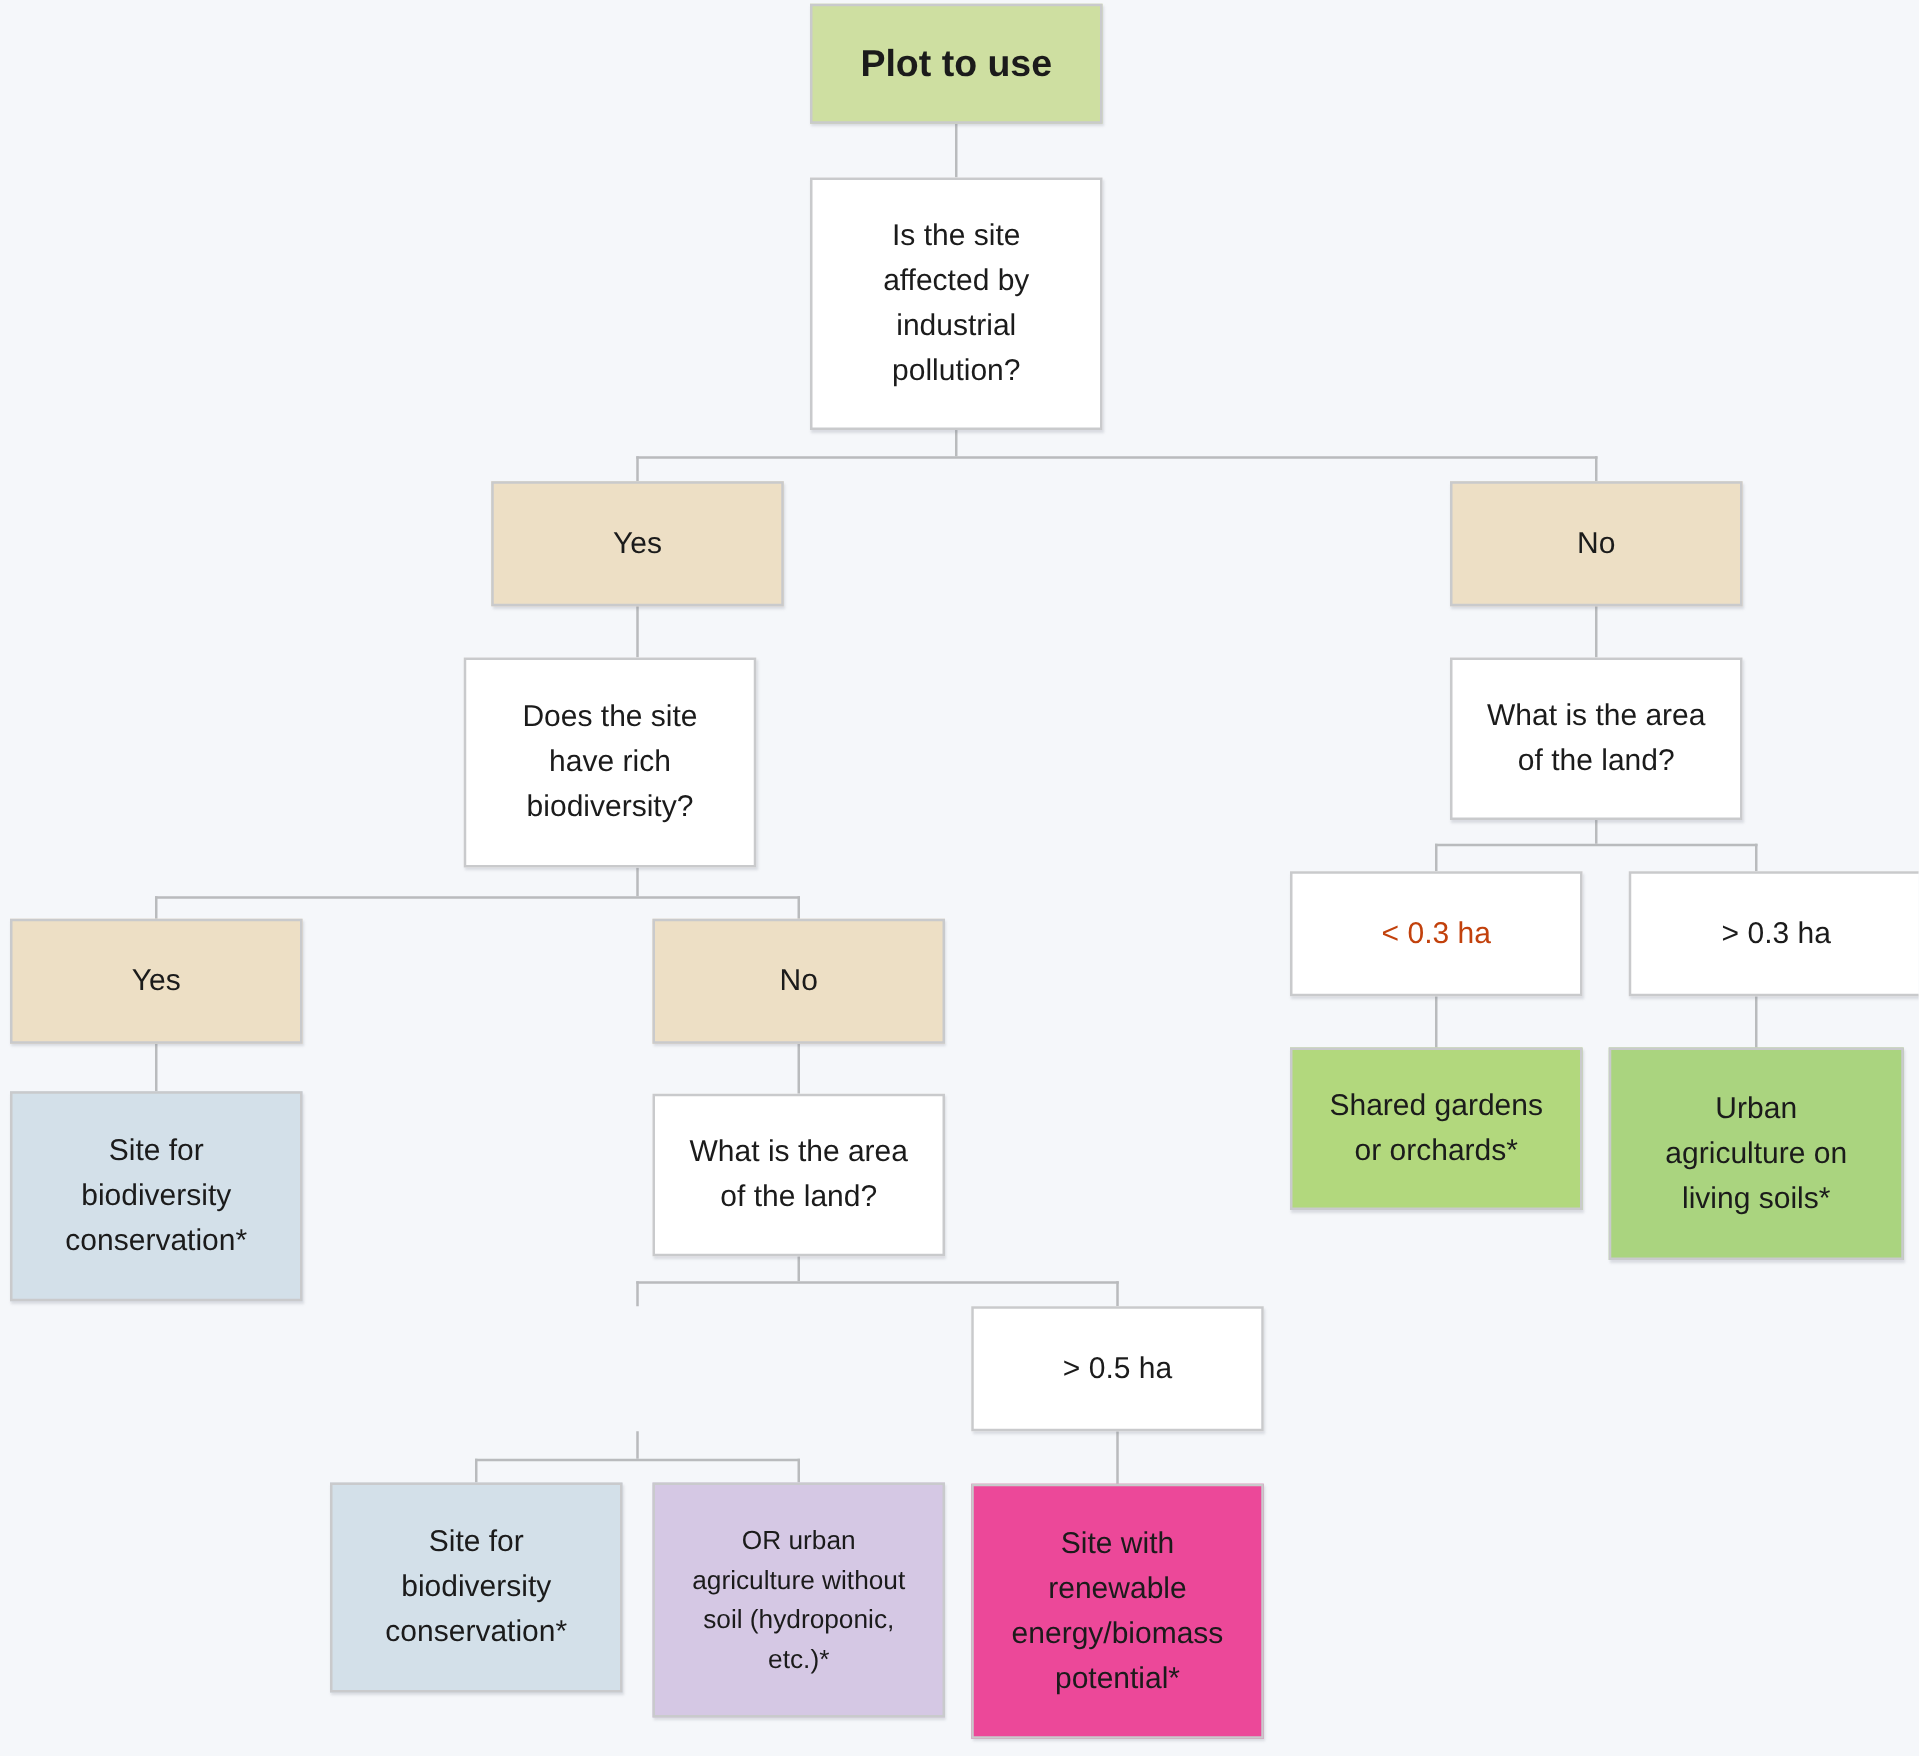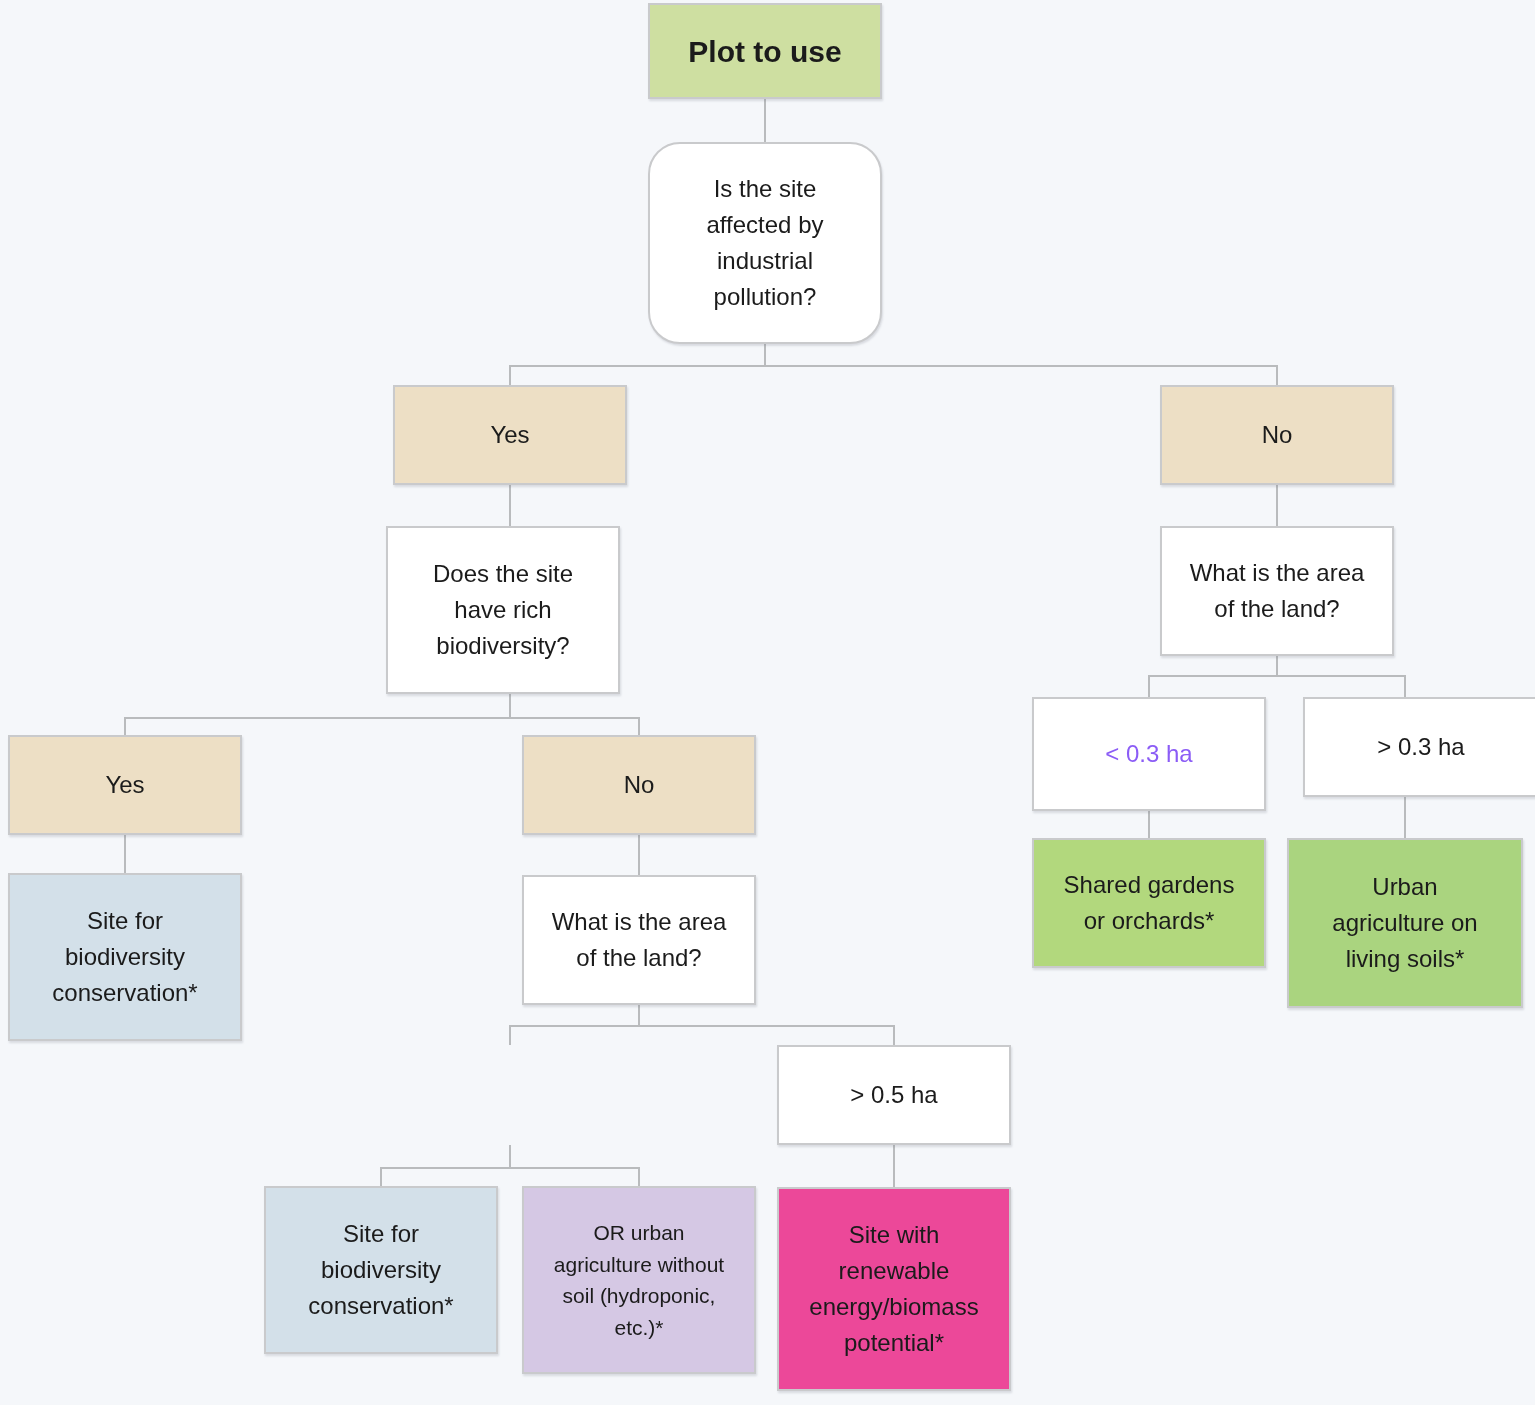--- a/index.html
+++ b/index.html
@@ -71,34 +71,34 @@
     <div class="line" style="left: 638px; top: 1005px; width: 2px; height: 20px; background: rgb(185, 187, 189);"></div>
     <div class="line" style="left: 509px; top: 1025px; width: 386px; height: 2px; background: rgb(185, 187, 189);"></div>
     <div class="line" style="left: 509px; top: 1025px; width: 2px; height: 20px; background: rgb(185, 187, 189);"></div>
     <div class="line" style="left: 893px; top: 1025px; width: 2px; height: 20px; background: rgb(185, 187, 189);"></div>
     <div class="line" style="left: 509px; top: 1145px; width: 2px; height: 22px; background: rgb(185, 187, 189);"></div>
     <div class="line" style="left: 380px; top: 1167px; width: 260px; height: 2px; background: rgb(185, 187, 189);"></div>
     <div class="line" style="left: 380px; top: 1167px; width: 2px; height: 19px; background: rgb(185, 187, 189);"></div>
     <div class="line" style="left: 638px; top: 1167px; width: 2px; height: 19px; background: rgb(185, 187, 189);"></div>
     <div class="line" style="left: 893px; top: 1145px; width: 2px; height: 42px; background: rgb(185, 187, 189);"></div>
     <div class="node heading" style="left: 648px; top: 3px; width: 234px; height: 96px; background: rgb(206, 223, 161); border-color: rgb(201, 202, 204); color: rgb(27, 27, 27);">Plot to use</div>
-    <div class="node" style="left: 648px; top: 142px; width: 234px; height: 202px; background: rgb(255, 255, 255); border-color: rgb(201, 202, 204); color: rgb(27, 27, 27); border-radius: 32px;">Is the site
+    <div class="node" style="left: 648px; top: 142px; width: 234px; height: 202px; background: rgb(255, 255, 255); border-color: rgb(201, 202, 204); color: rgb(27, 27, 27);">Is the site
 affected by
 industrial
 pollution?</div>
     <div class="node" style="left: 393px; top: 385px; width: 234px; height: 100px; background: rgb(237, 223, 197); border-color: rgb(201, 202, 204); color: rgb(27, 27, 27);">Yes</div>
     <div class="node" style="left: 1160px; top: 385px; width: 234px; height: 100px; background: rgb(237, 223, 197); border-color: rgb(201, 202, 204); color: rgb(27, 27, 27);">No</div>
-    <div class="node" style="left: 386px; top: 526px; width: 234px; height: 168px; background: rgb(255, 255, 255); border-color: rgb(201, 202, 204); color: rgb(27, 27, 27);">Does the site
+    <div class="node" style="left: 371px; top: 526px; width: 234px; height: 168px; background: rgb(255, 255, 255); border-color: rgb(201, 202, 204); color: rgb(27, 27, 27);">Does the site
 have rich
 biodiversity?</div>
     <div class="node" style="left: 1160px; top: 526px; width: 234px; height: 130px; background: rgb(255, 255, 255); border-color: rgb(201, 202, 204); color: rgb(27, 27, 27);">What is the area
 of the land?</div>
     <div class="node" style="left: 8px; top: 735px; width: 234px; height: 100px; background: rgb(237, 223, 197); border-color: rgb(201, 202, 204); color: rgb(27, 27, 27);">Yes</div>
     <div class="node" style="left: 522px; top: 735px; width: 234px; height: 100px; background: rgb(237, 223, 197); border-color: rgb(201, 202, 204); color: rgb(27, 27, 27);">No</div>
-    <div class="node" style="left: 1032px; top: 697px; width: 234px; height: 114px; background: rgb(255, 255, 255); border-color: rgb(201, 202, 204); color: #8b5cf6;">&lt; 0.3 ha</div>
+    <div class="node" style="left: 1032px; top: 697px; width: 234px; height: 100px; background: rgb(255, 255, 255); border-color: rgb(201, 202, 204); color: #c2410c;">&lt; 0.3 ha</div>
     <div class="node" style="left: 1287px; top: 697px; width: 236px; height: 100px; background: rgb(255, 255, 255); border-color: rgb(201, 202, 204); color: rgb(27, 27, 27); margin-left: 16px;">&gt; 0.3 ha</div>
     <div class="node" style="left: 8px; top: 873px; width: 234px; height: 168px; background: rgb(211, 224, 233); border-color: rgb(201, 202, 204); color: rgb(27, 27, 27);">Site for
 biodiversity
 conservation*</div>
     <div class="node" style="left: 522px; top: 875px; width: 234px; height: 130px; background: rgb(255, 255, 255); border-color: rgb(201, 202, 204); color: rgb(27, 27, 27);">What is the area
 of the land?</div>
     <div class="node" style="left: 1032px; top: 838px; width: 234px; height: 130px; background: rgb(178, 216, 125); border-color: rgb(201, 202, 204); color: rgb(27, 27, 27);">Shared gardens
 or orchards*</div>
     <div class="node" style="left: 1287px; top: 838px; width: 236px; height: 170px; background: rgb(170, 212, 127); border-color: rgb(201, 202, 204); color: rgb(27, 27, 27);">Urban
 agriculture on

